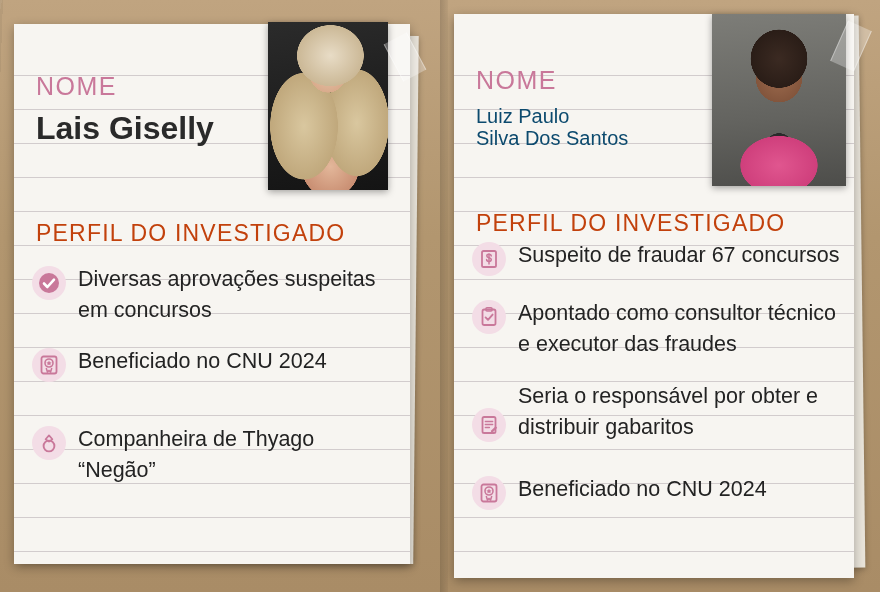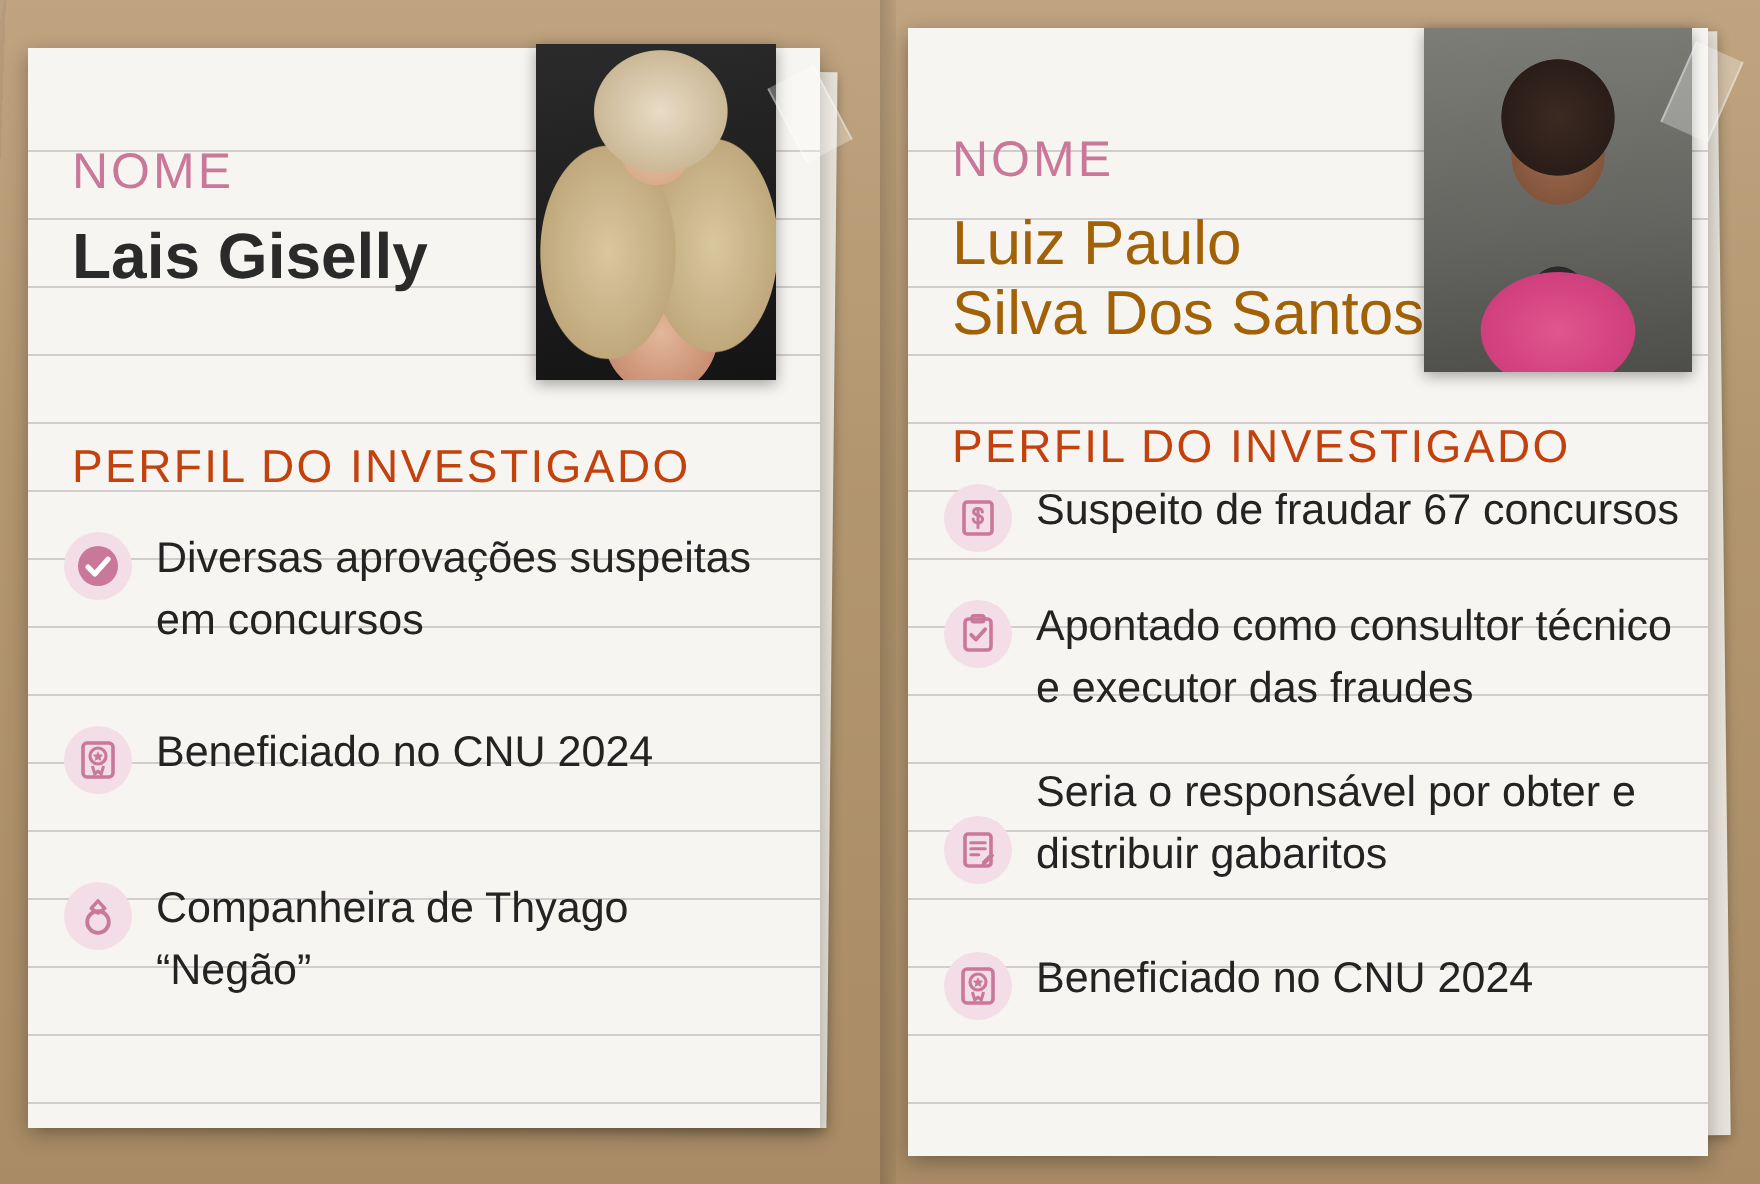--- a/index.html
+++ b/index.html
@@ -59,23 +59,23 @@
     font-size: 25px;
     font-weight: 400;
   }
   .name-strong {
     font-size: 32px;
     font-weight: bold;
     color: #2a2a2a;
     line-height: 1.08;
   }
   .name-light {
-    font-size: 31px;
-    font-weight: 400;
-    color: #a16207;
+    font-size: 20px;
+    font-weight: 400;
+    color: #0c4a6e;
     line-height: 1.12;
   }
   .section-title {
     color: #c2410c;
     letter-spacing: 1.2px;
     font-size: 23px;
     font-weight: 400;
   }
   .photo {
     position: absolute;
@@ -155,21 +155,21 @@
       <div class="card-inner">
 
         <div style="position:absolute; left:22px; top:48px; width:250px;">
           <div class="label-nome">NOME</div>
           <div class="name-strong" style="margin-top:10px;">Lais Giselly</div>
         </div>
 
         <div class="section-title" style="position:absolute; left:22px; top:196px;">PERFIL DO INVESTIGADO</div>
 
         <ul class="bullets" style="position:absolute; left:18px; top:240px; width:356px;">
-          <li class="bullet" style="margin-bottom:36px;">
+          <li class="bullet" style="margin-bottom:21px;">
             <span class="bullet-icon">
               <svg width="22" height="22" viewBox="0 0 22 22" aria-hidden="true">
                 <circle cx="11" cy="11" r="10" fill="#c9789a"></circle>
                 <path d="M6 11.5 L9.4 15 L16 7.6" fill="none" stroke="#ffffff" stroke-width="2.6" stroke-linecap="round" stroke-linejoin="round"></path>
               </svg>
             </span>
             <span class="bullet-text">Diversas aprovações suspeitas em concursos</span>
           </li>
           <li class="bullet" style="margin-bottom:42px;">
             <span class="bullet-icon">

